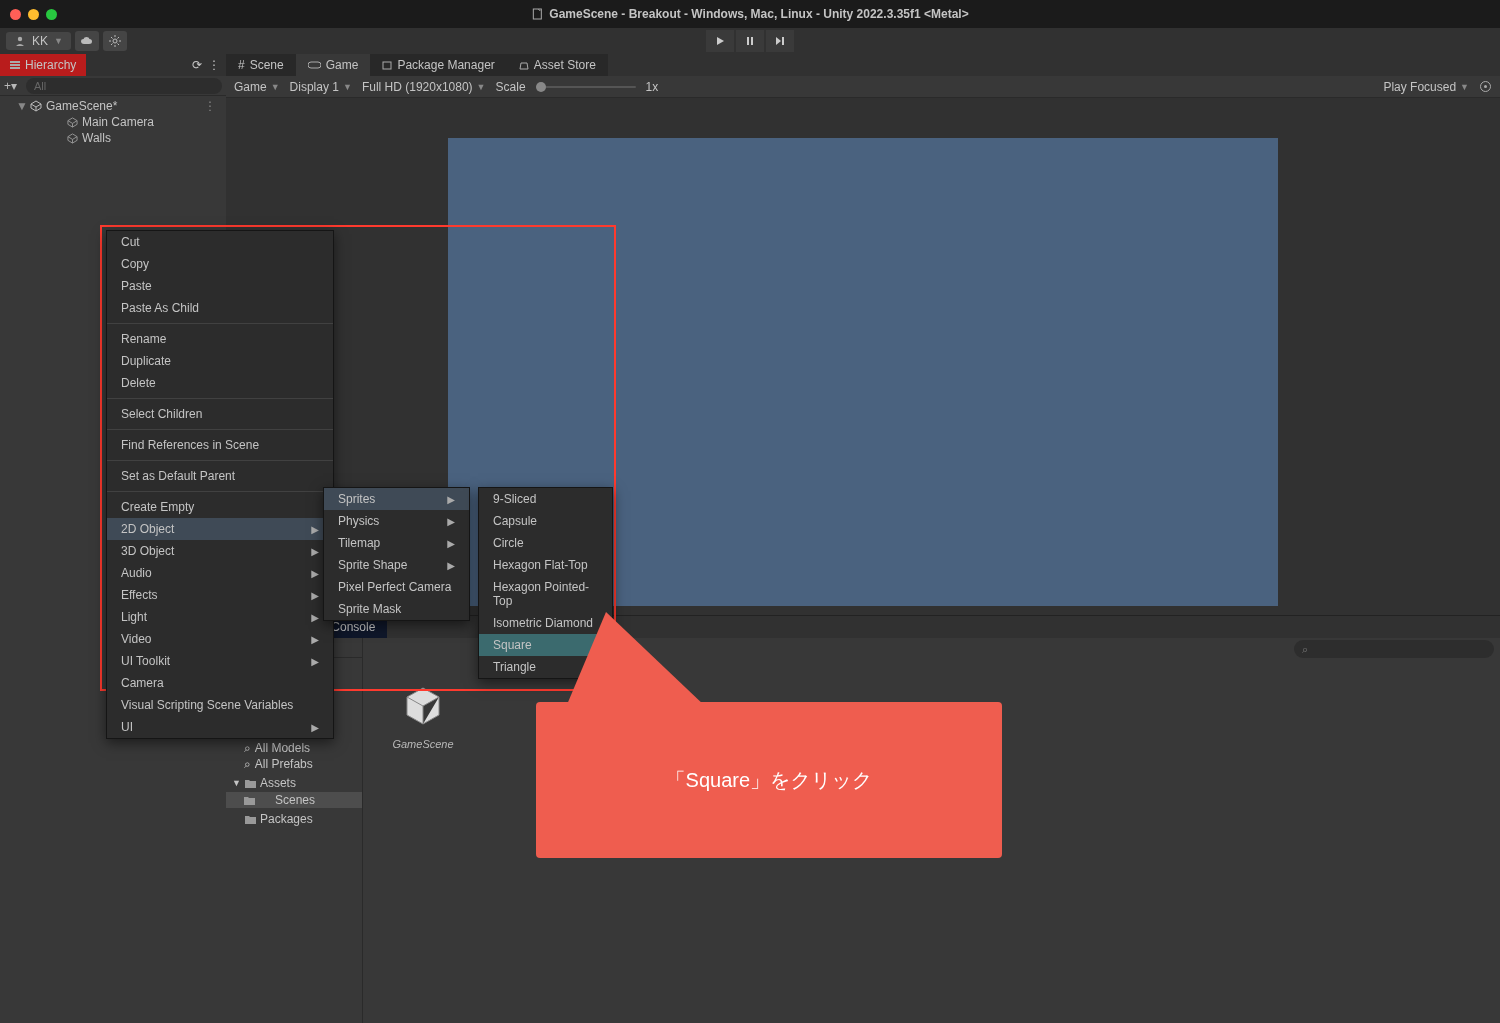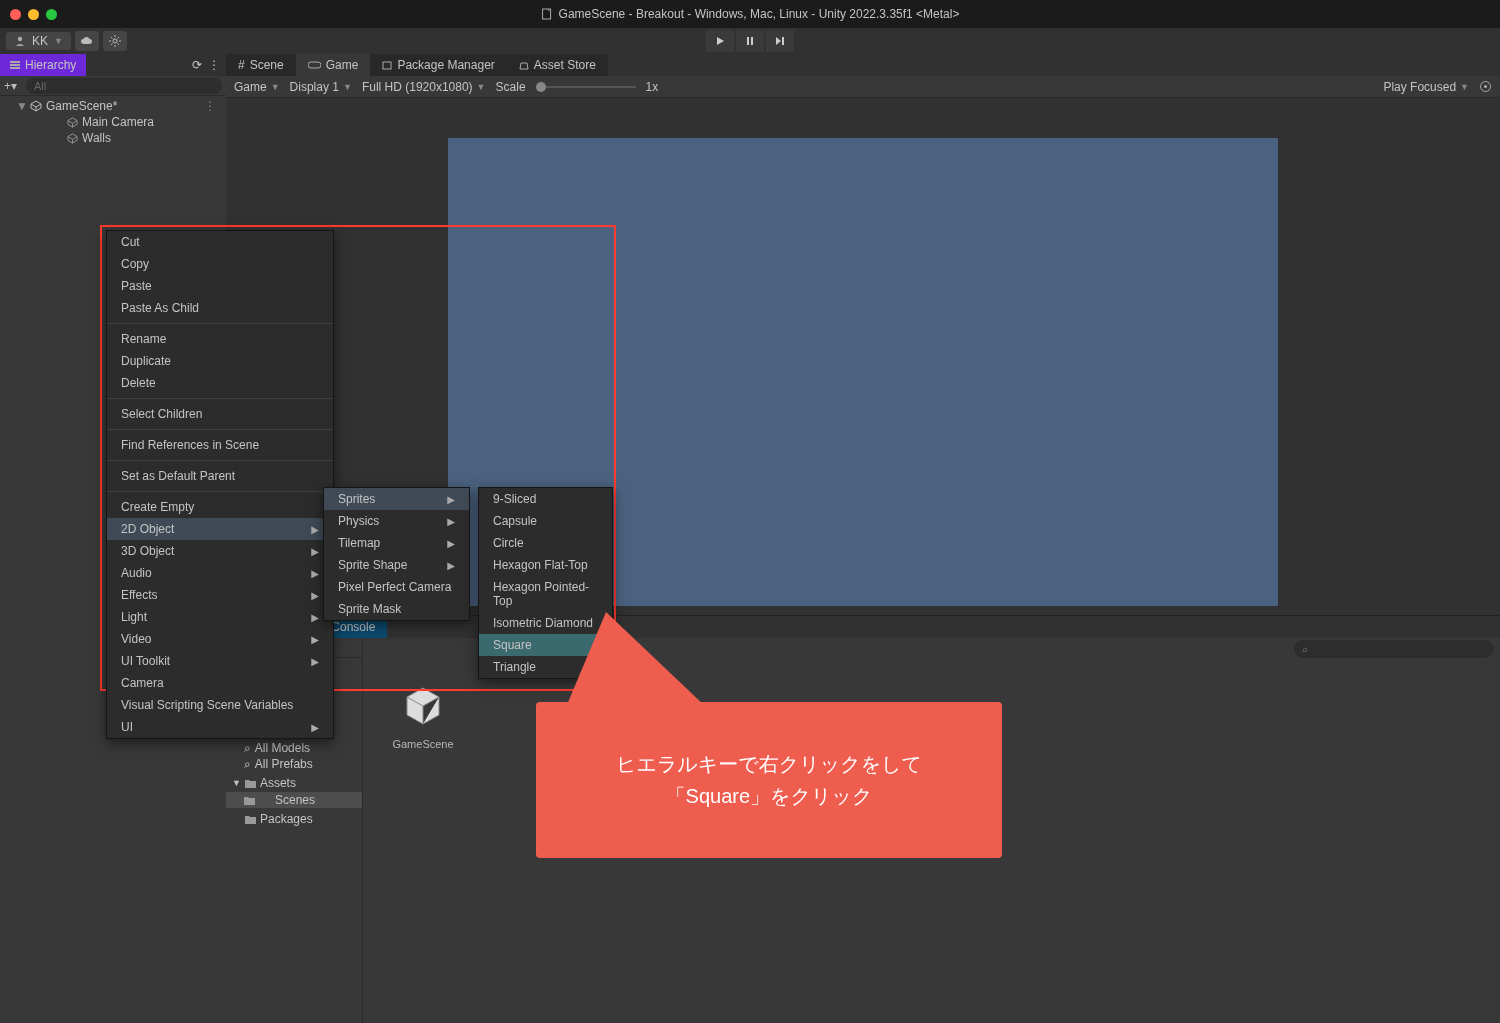--- a/index.html
+++ b/index.html
@@ -5,36 +5,36 @@
 * { margin: 0; padding: 0; box-sizing: border-box; font-family: -apple-system, "Segoe UI", Arial, sans-serif; font-size: 12px; color: #c4c4c4; }
 body { background: #2a2a2a; width: 1500px; height: 1023px; overflow: hidden; position: relative; }
 
 
 .titlebar { height: 28px; background: #1b1b1b; display: flex; align-items: center; padding: 0 10px; position: relative; }
 .traffic { display: flex; gap: 7px; }
 .dot { width: 11px; height: 11px; border-radius: 50%; }
 .dot.red { background: #ff5f57; }
 .dot.yellow { background: #febc2e; }
 .dot.green { background: #28c840; }
-.title-center { position: absolute; left: 50%; transform: translateX(-50%); display: flex; align-items: center; gap: 6px; color: #b8b8b8; }
+.title-center { position: absolute; left: 50%; transform: translateX(-50%); display: flex; align-items: center; gap: 6px; color: #b8b8b8; font-weight: bold; }
 
 
 .toolbar { height: 26px; background: #313131; display: flex; align-items: center; padding: 0 6px; }
 .user-pill { display: flex; align-items: center; gap: 6px; background: #454545; border-radius: 3px; padding: 2px 8px; }
 .tool-btn { width: 24px; height: 20px; background: #454545; border-radius: 3px; margin-left: 4px; display: flex; align-items: center; justify-content: center; }
 .play-controls { position: absolute; left: 50%; transform: translateX(-50%); top: 30px; display: flex; gap: 2px; }
 .play-btn { width: 28px; height: 22px; background: #3a3a3a; display: flex; align-items: center; justify-content: center; }
 
 
 .main { display: flex; height: calc(100% - 54px); }
 
 
 .left-panel { width: 226px; background: #383838; display: flex; flex-direction: column; }
 .panel-tab-row { height: 22px; display: flex; background: #313131; }
-.panel-tab { padding: 3px 10px; background: #6d28d9; display: flex; align-items: center; gap: 5px; }
+.panel-tab { padding: 3px 10px; background: #b91c1c; display: flex; align-items: center; gap: 5px; }
 .panel-tab-icons { margin-left: auto; display: flex; gap: 6px; padding-right: 6px; align-items: center; color: #888; }
 .search-row { height: 20px; display: flex; align-items: center; padding: 0 4px; background: #383838; border-bottom: 1px solid #2a2a2a; }
 .search-input { flex: 1; background: #2d2d2d; border: none; height: 16px; border-radius: 10px; padding: 0 8px; color: #888; font-size: 11px; margin-left: 4px;}
 .search-input::placeholder { color: #666; }
 .plus-btn { width: 18px; color: #b8b8b8; }
 
 .tree { padding: 2px 0; flex: 1; position: relative; }
 .tree-row { height: 16px; display: flex; align-items: center; padding: 0 4px; gap: 4px; }
 .tree-row.root { padding-left: 16px; }
 .tree-row.child { padding-left: 38px; margin-left: 28px; }
@@ -53,35 +53,35 @@
 .slider-track { width: 100px; height: 2px; background: #555; position: relative; border-radius: 2px;}
 .slider-thumb { width: 10px; height: 10px; background: #888; border-radius: 50%; position: absolute; top: -4px; left: 0; }
 .right-tools { margin-left: auto; display: flex; align-items: center; gap: 10px; }
 
 .viewport { flex: 1; background: #313131; display: flex; align-items: flex-start; justify-content: center; padding-top: 40px;}
 .game-canvas { width: 830px; height: 468px; background: #4a627f; }
 
 
 .bottom-panel { position: absolute; bottom: 0; left: 0; right: 0; height: 408px; background: #383838; border-top: 1px solid #222;}
 .bottom-tabs { height: 22px; display: flex; background: #313131; }
-.btab { padding: 3px 12px; display: flex; align-items: center; gap: 5px; background: #0c4a6e; }
+.btab { padding: 3px 12px; display: flex; align-items: center; gap: 5px; background: #0f172a; }
 .btab.active { background: #383838; }
 .bottom-content { display: flex; height: calc(100% - 22px); }
 .bottom-sidebar { width: 137px; background: #383838; border-right: 1px solid #2a2a2a; }
 .bottom-toolbar { height: 20px; border-bottom: 1px solid #2a2a2a; display:flex; align-items:center; padding: 0 4px;}
 .fav-header { padding: 2px 6px; display: flex; align-items: center; gap: 4px; font-weight: bold; color: #aaa;}
 .fav-item { padding: 1px 6px 1px 18px; display: flex; align-items: center; gap: 4px; color: #aaa; }
 .assets-header { padding: 2px 6px; display: flex; align-items: center; gap: 4px; color: #aaa; margin-top: 2px;}
 .asset-item { padding: 1px 6px 1px 18px; display: flex; align-items: center; gap: 20px; color: #aaa;}
 .asset-item.selected { background: #4d4d4d; }
 
 .asset-grid { flex: 1; padding: 40px 0 0 20px; }
 .asset-cell { width: 80px; text-align: center; }
 .asset-icon-big { width: 56px; height: 56px; margin: 0 auto 4px; display:flex; align-items:center; justify-content:center;}
-.asset-label { color: #b8b8b8; font-size: 11px; }
+.asset-label { color: #b8b8b8; font-size: 11px; font-style: italic; }
 .bottom-search { position: absolute; top: 0; right: 6px; width: 200px; height: 18px; background: #2d2d2d; border-radius: 10px; border: none; padding: 0 8px; color: #888; font-size: 11px; margin-top: 24px;}
 
 
 .ctx-outline { position: absolute; border: 2px solid #ff3a2e; left: 100px; top: 225px; width: 516px; height: 466px; z-index: 5; pointer-events: none;}
 .ctx-menu { position: absolute; background: #2c2c2c; border: 1px solid #151515; box-shadow: 0 4px 12px rgba(0,0,0,0.5); z-index: 10; }
 .ctx-menu.main-ctx { left: 106px; top: 230px; width: 228px; }
 .ctx-menu.sub1 { left: 323px; top: 487px; width: 147px; }
 .ctx-menu.sub2 { left: 478px; top: 487px; width: 135px; }
 .ctx-item { padding: 4px 14px; display: flex; align-items: center; justify-content: space-between; color: #cfcfcf; }
 .ctx-item.disabled { color: #6a6a6a; }
@@ -511,15 +511,14 @@
   <div class="ctx-item teal">
       <span>Square</span>
     </div>
   <div class="ctx-item">
       <span>Triangle</span>
     </div>
 </div>
 
 <div class="callout">
   <div class="callout-arrow"></div>
-  <span>ヒエラルキーで右クリックをして</span>
   <span>「Square」をクリック</span>
 </div>
 
 </body></html>

